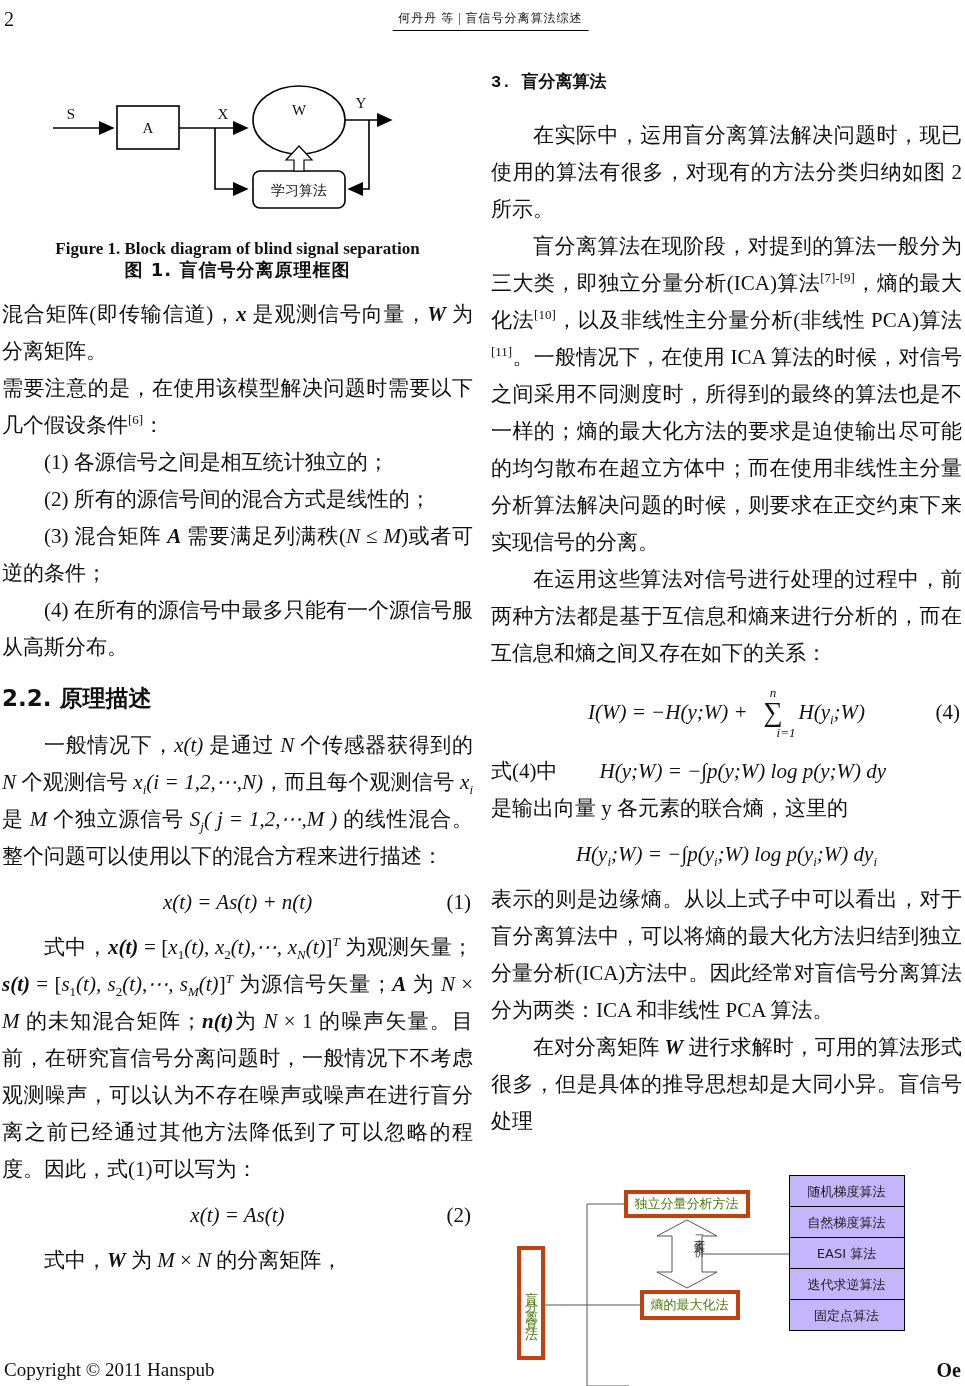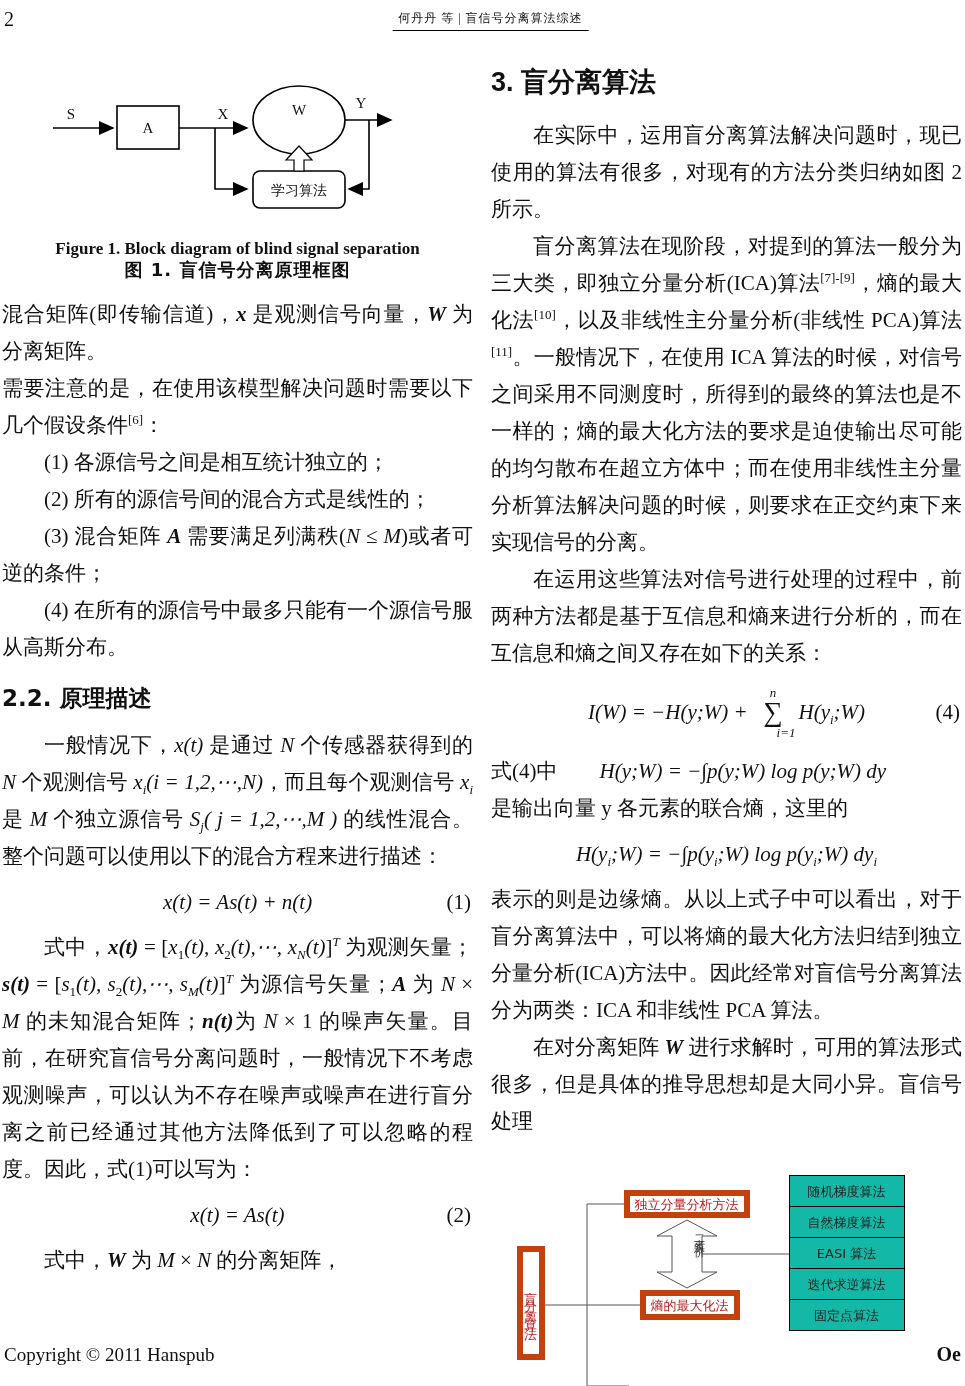--- a/index.html
+++ b/index.html
@@ -17,45 +17,45 @@
   .col p.ind{text-indent:2em;}
   .ri{font-style:italic;}
   .rb{font-weight:bold;}
   sup,sub{font-size:0.62em;line-height:0;}
   
   .figwrap{text-align:center;}
   .caption{text-align:center;font-weight:bold;font-size:17px;line-height:21px;margin:4px 0 16px 0;}
   .caption .zh{font-size:18px;font-family:"DejaVu Sans","Liberation Sans",sans-serif;letter-spacing:1px;}
   
   .h22{font-weight:bold;font-size:23px;margin:14px 0 10px 0;font-family:"DejaVu Sans","Liberation Sans",sans-serif;}
-  .h3{font-weight:bold;font-size:27px;margin:20px 0 16px 0;font-family:Liberation Sans, sans-serif;}
+  .h3{font-weight:bold;font-size:17px;margin:20px 0 16px 0;font-family:Liberation Mono, monospace;}
   
   .eq{position:relative;text-align:center;margin:7px 0;line-height:40px;}
   .eq .body{font-style:italic;}
   .eq .eqno{position:absolute;right:2px;top:0;font-style:normal;}
   .eq4line{display:flex;align-items:center;justify-content:center;line-height:1.1;margin:10px 0;position:relative;padding:4px 0;}
   .sum{display:inline-flex;flex-direction:column;align-items:center;line-height:1;margin:0 3px;}
   .sum .st{font-size:13px;font-style:italic;}
   .sum .ss{font-size:27px;}
   .sum .sb{font-size:13px;font-style:italic;margin-left:26px;}
   
   .fig2{position:relative;width:470px;height:300px;margin:18px auto 0 auto;
         font-family:"DejaVu Sans","Liberation Sans",sans-serif;}
   .fig2 svg{position:absolute;left:0;top:0;}
-  .f2box{position:absolute;border:6px solid #c2410c;background:#fff;display:flex;
-         align-items:center;justify-content:center;font-size:13px;color:#b91c1c;box-sizing:border-box;}
+  .f2box{position:absolute;border:4px solid #c2410c;background:#fff;display:flex;
+         align-items:center;justify-content:center;font-size:13px;color:#4d7c0f;box-sizing:border-box;font-family:Liberation Mono, monospace;}
   .f2vert{writing-mode:vertical-rl;text-orientation:upright;letter-spacing:9px;}
   .equivtxt{position:absolute;writing-mode:vertical-rl;text-orientation:upright;
             font-size:11px;letter-spacing:4px;color:#333;}
   .stack{position:absolute;}
   .stackrow{border:1px solid #000;margin-top:-1px;height:30px;display:flex;align-items:center;
-            justify-content:center;font-size:13px;background:#14b8a6;box-sizing:content-box;color:#222;}
+            justify-content:center;font-size:13px;background:#c4b5fd;box-sizing:content-box;color:#222;}
   
-  .ftr{position:absolute;left:0;right:0;bottom:20px;padding:0 4px;display:flex;
-       justify-content:space-between;align-items:center;font-size:19px;}
+  .ftr{position:absolute;left:0;right:0;bottom:4px;padding:0 4px;display:flex;
+       justify-content:space-between;align-items:flex-start;font-size:19px;}
   .ftr .mark{font-weight:bold;font-size:20px;}
 </style>
 </head>
 <body>
 
 <div class="page">
 
   <div class="hdr">
     <span class="pgnum">2</span>
     <span class="htitle">何丹丹  等 | 盲信号分离算法综述</span>

